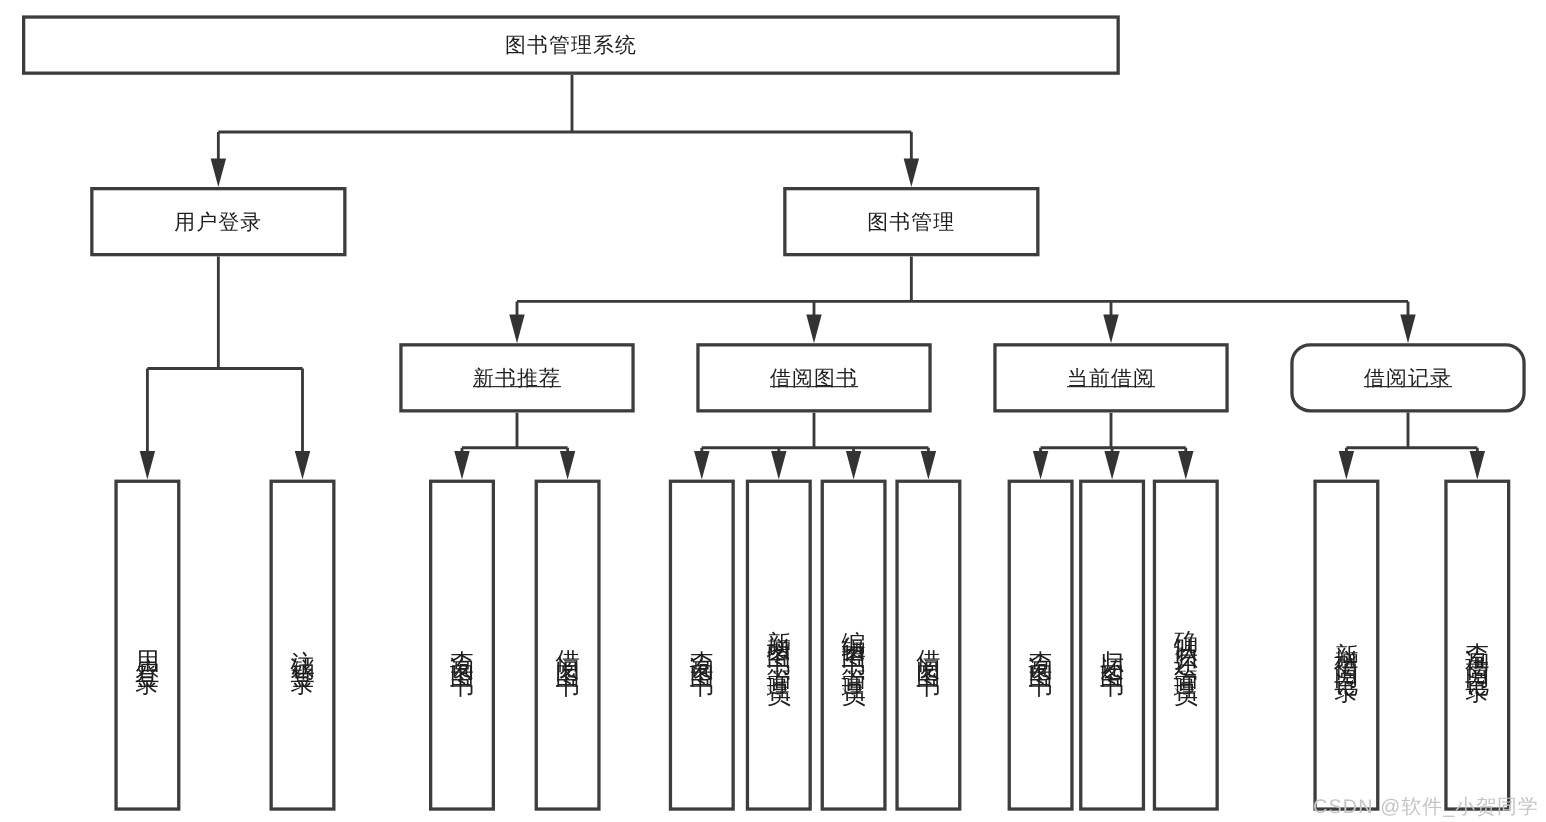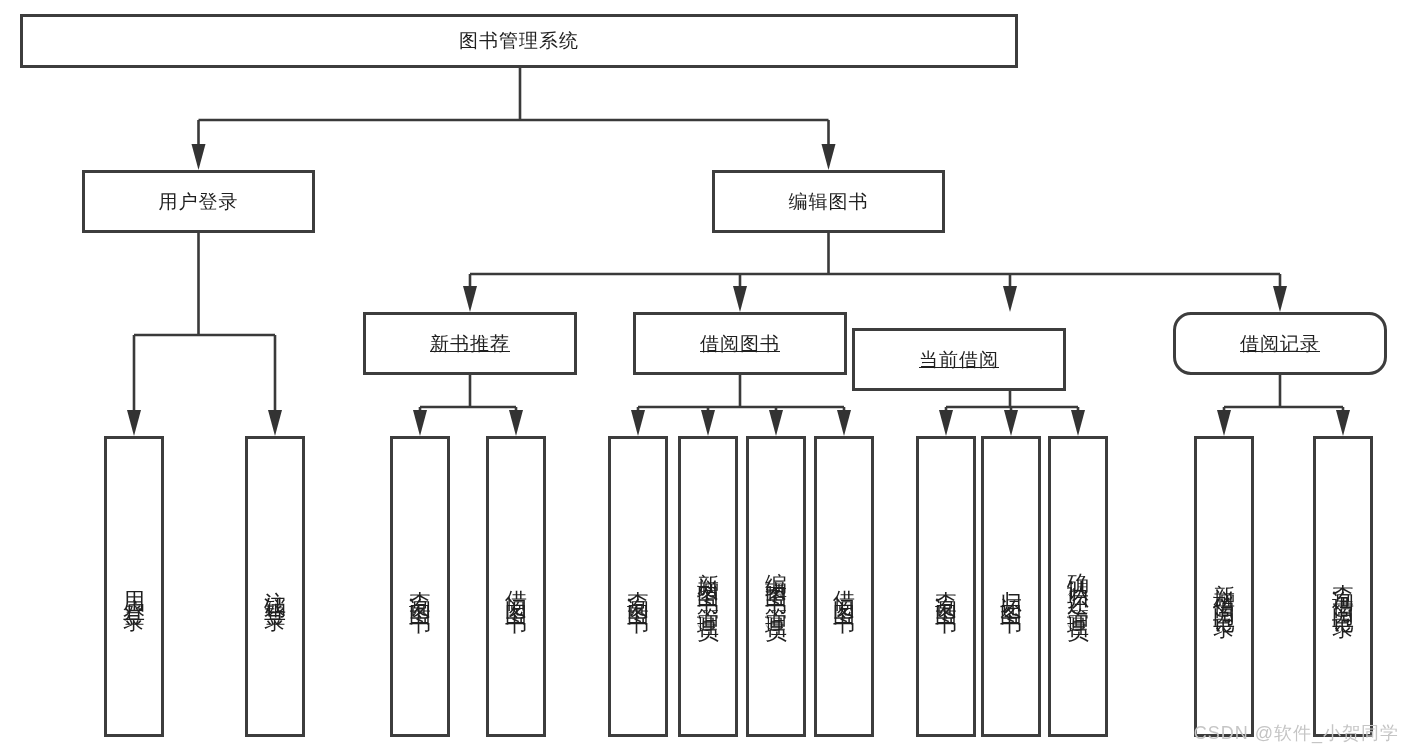--- a/index.html
+++ b/index.html
@@ -133,30 +133,30 @@
   </svg>
 
   <div class="node h root">
     <span>图书管理系统</span>
   </div>
 
   <div class="node h lv2" style="left:82px;">
     <span>用户登录</span>
   </div>
   <div class="node h lv2" style="left:712px;">
-    <span>编辑图书</span>
+    <span>图书管理</span>
   </div>
 
   <div class="node h lv3" style="left:363px;">
     <span>新书推荐</span>
   </div>
   <div class="node h lv3" style="left:633px;">
     <span>借阅图书</span>
   </div>
-  <div class="node h lv3" style="left:852px;margin-top:16px;">
+  <div class="node h lv3" style="left:903px;">
     <span>当前借阅</span>
   </div>
   <div class="node h lv3" style="left:1173px;border-radius:18px;">
     <span>借阅记录</span>
   </div>
 
   <div class="node leaf" style="left:104px;">
     <span class="leaf-label">用户登录</span>
   </div>
   <div class="node leaf" style="left:245px;">

